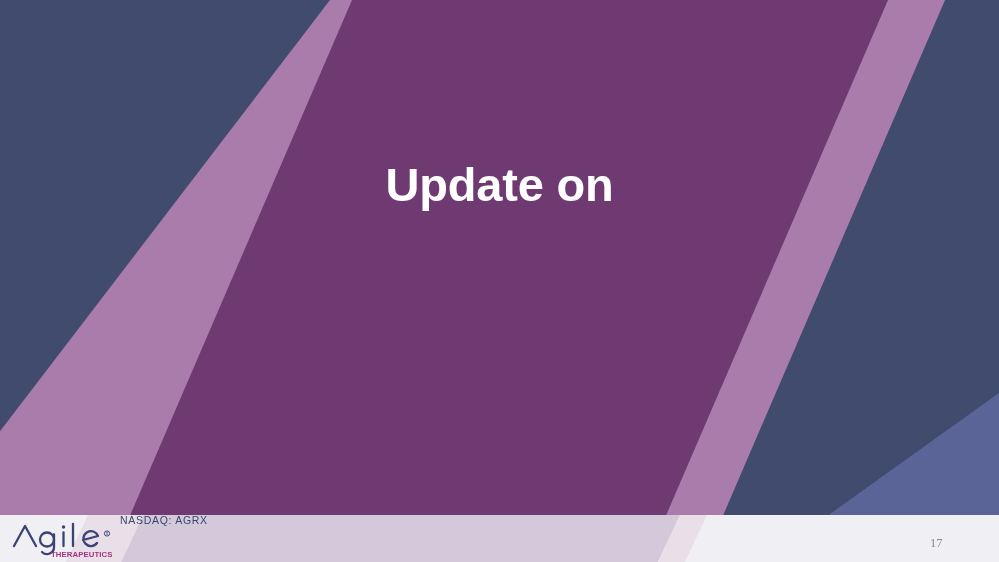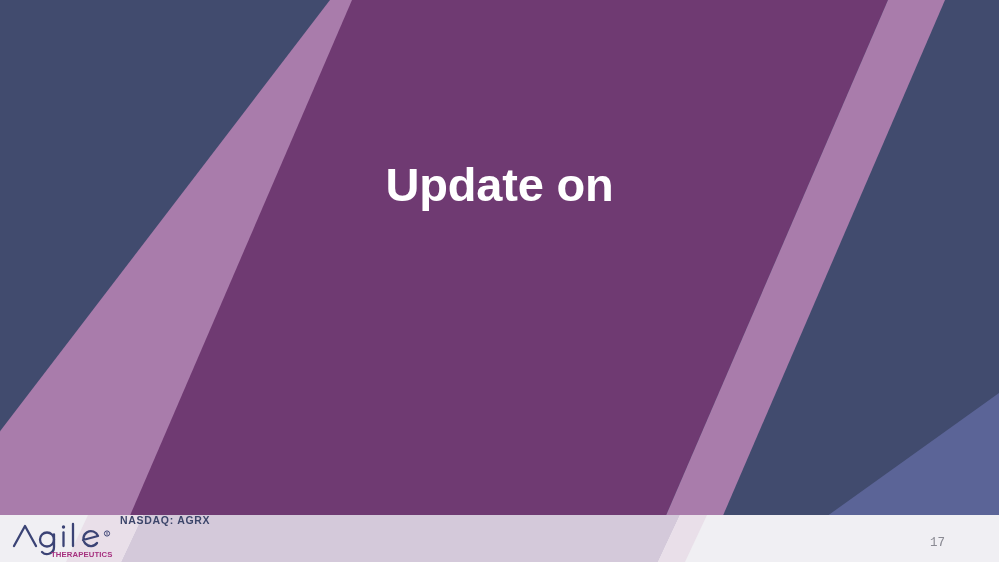--- a/index.html
+++ b/index.html
@@ -82,35 +82,35 @@
   }
 
   
   #ticker {
     position: absolute;
     left: 120px;
     top: 514px;
     color: #3c456a;
     font-family: "Liberation Sans", sans-serif;
     font-size: 10.5px;
-    font-weight: bold;
+    font-weight: normal;
     letter-spacing: 0.7px;
     white-space: nowrap;
     z-index: 8;
   }
 
   
   #page-number {
     position: absolute;
     left: 930px;
     top: 536px;
     width: 50px;
     text-align: left;
     color: #8a8a93;
-    font-family: Liberation Mono, monospace;
+    font-family: Liberation Serif, serif;
     font-size: 12.5px;
     font-weight: normal;
     z-index: 8;
   }
 </style>
 </head>
 <body>
 
 <div id="slide">
 

